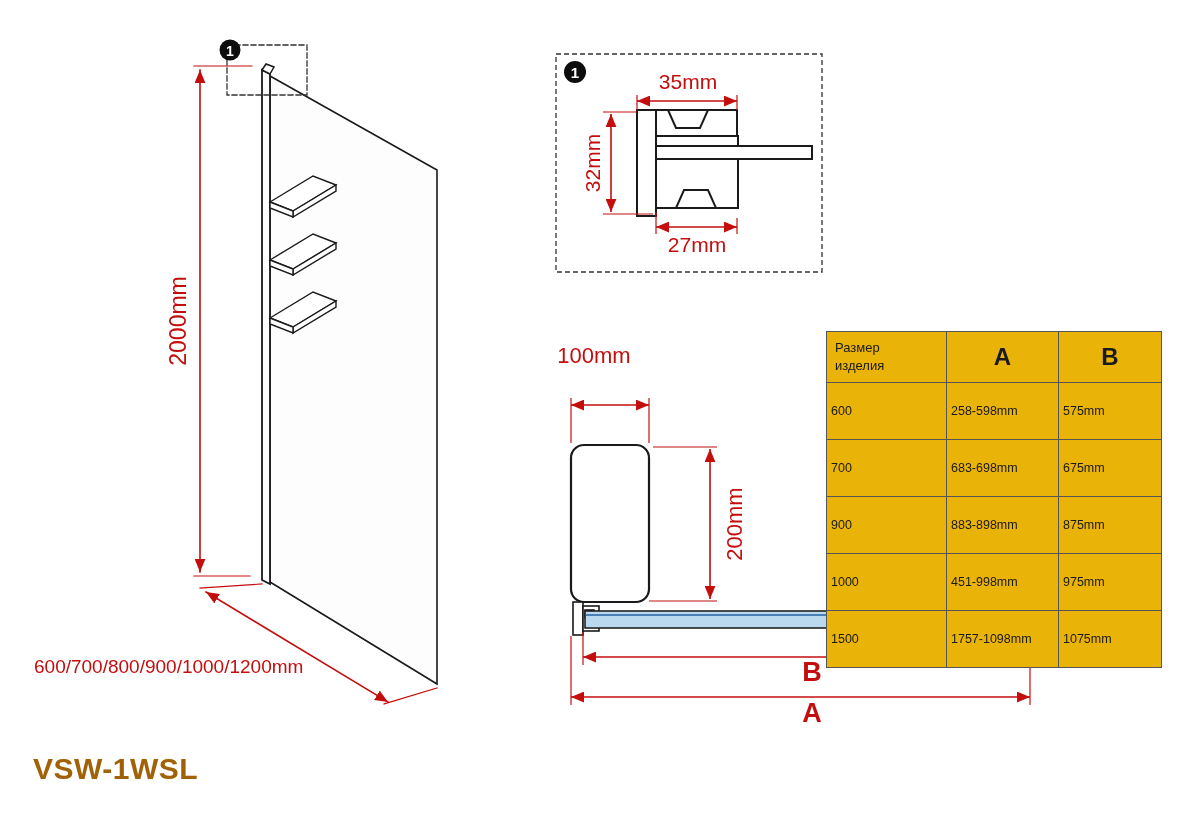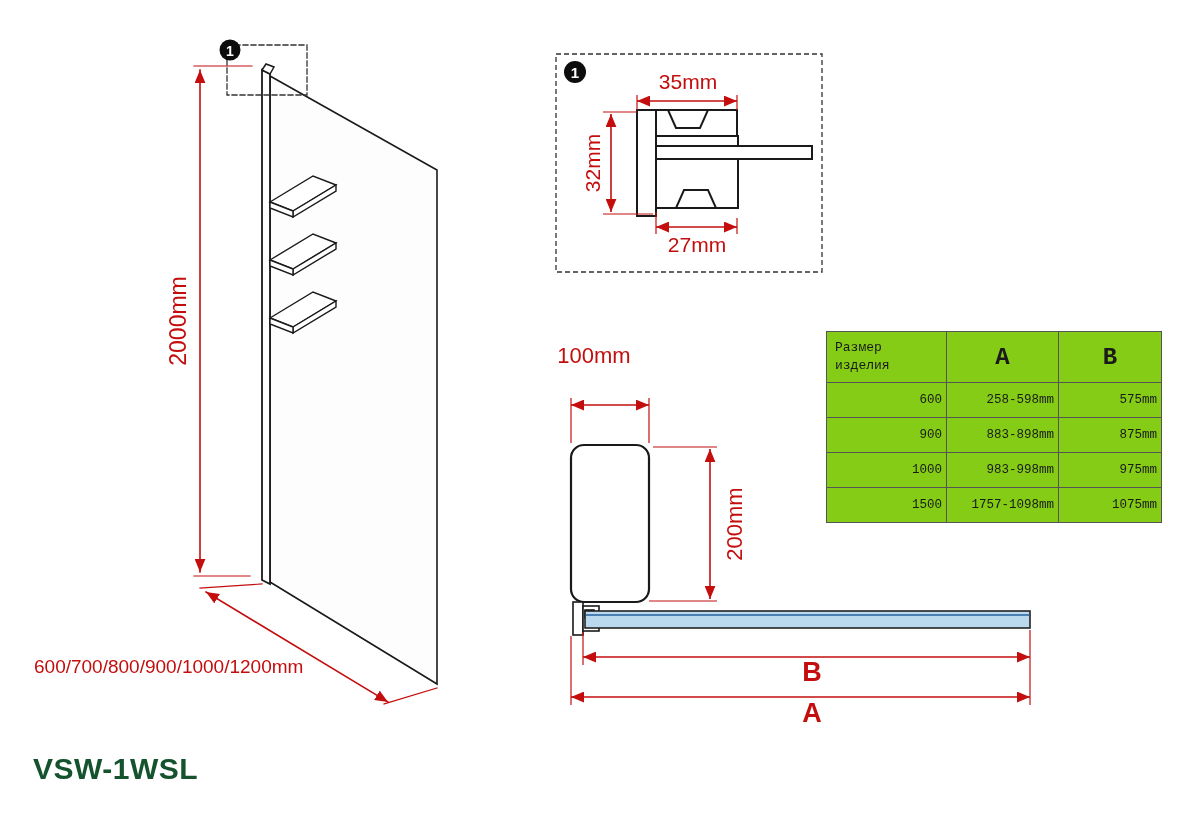--- a/index.html
+++ b/index.html
@@ -1,30 +1,30 @@
 <!DOCTYPE html>
 <html><head>
 <meta charset="utf-8">
 <style>
   html,body{margin:0;padding:0;background:#fff;}
   .canvas{position:relative;width:1178px;height:816px;background:#ffffff;overflow:hidden;
           font-family:"Liberation Sans",sans-serif;}
   .drawing{position:absolute;left:0;top:0;}
   
-  .size-table{position:absolute;left:826px;top:331px;border-collapse:collapse;background:#84cc16;font-family:Liberation Mono, monospace;}
+  .size-table{position:absolute;left:826px;top:331px;border-collapse:collapse;background:#eab308;}
   .size-table th,.size-table td{border:1px solid #555;color:#1a1a1a;}
   .size-table th.product{width:111px;height:46px;font-weight:400;font-size:13px;
        text-align:left;vertical-align:middle;padding:2px 0 2px 8px;line-height:1.35;}
   .size-table th.ab{font-size:24px;font-weight:700;text-align:center;}
   .size-table th.col-a{width:109px;}
   .size-table th.col-b{width:100px;}
-  .size-table td{height:26px;font-size:12.5px;text-align:right;vertical-align:middle;padding:4px 4px;}
+  .size-table td{height:26px;font-size:12.5px;text-align:left;vertical-align:middle;padding:15px 4px;}
   
   .model-title{position:absolute;left:33px;top:752px;font-size:30px;font-weight:800;
-       letter-spacing:.5px;color:#14532d;}
+       letter-spacing:.5px;color:#a16207;}
   .red{color:#c40e0e;}
 </style>
 </head>
 <body>
 
 <div class="canvas">
 
   <svg class="drawing" width="1178" height="816" viewBox="0 0 1178 816">
     <defs>
       <marker id="ar" viewBox="0 0 12 10" refX="12" refY="5" markerWidth="13" markerHeight="11" orient="auto-start-reverse" markerUnits="userSpaceOnUse">
@@ -164,27 +164,32 @@
         <th class="ab red col-b">B</th>
       </tr>
     </thead>
     <tbody id="size-table-body">
         <tr>
           <td>600</td>
           <td>258-598mm</td>
           <td>575mm</td>
         </tr>
         <tr>
+          <td>700</td>
+          <td>683-698mm</td>
+          <td>675mm</td>
+        </tr>
+        <tr>
           <td>900</td>
           <td>883-898mm</td>
           <td>875mm</td>
         </tr>
         <tr>
           <td>1000</td>
-          <td>983-998mm</td>
+          <td>451-998mm</td>
           <td>975mm</td>
         </tr>
         <tr>
           <td>1500</td>
           <td>1757-1098mm</td>
           <td>1075mm</td>
         </tr>
       </tbody>
   </table>
 

